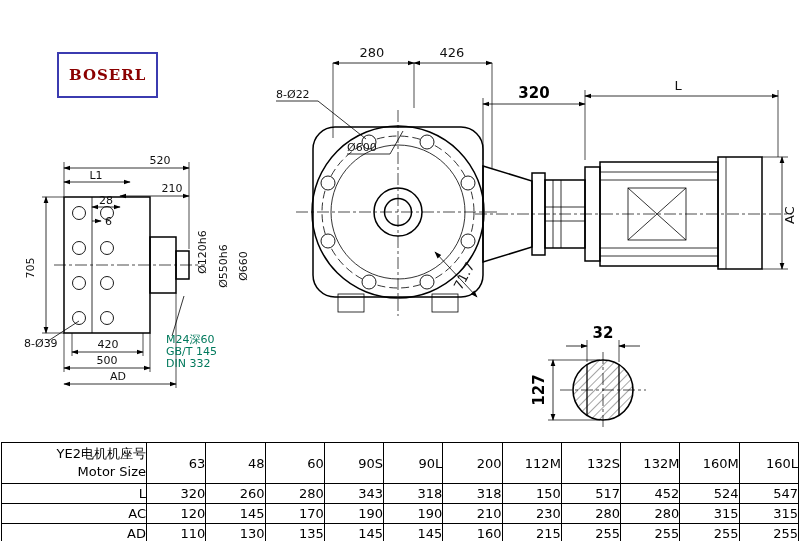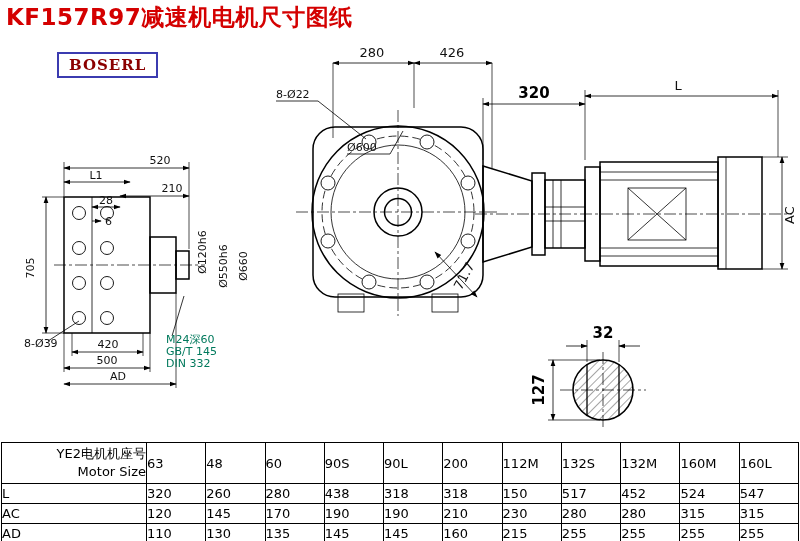--- a/index.html
+++ b/index.html
@@ -2,49 +2,48 @@
 <html><head>
 <meta charset="utf-8">
 <style>
   html,body{margin:0;padding:0;background:#fff;}
   .page{position:relative;width:800px;height:541px;background:#fff;overflow:hidden;
         font-family:"DejaVu Sans",sans-serif;}
   .title{position:absolute;left:6px;top:2px;font-size:23px;font-weight:bold;
          color:#d40000;letter-spacing:0.5px;}
   .logo{position:absolute;left:57px;top:52px;border:2px solid #3b3bb0;
         color:#8b0000;font-family:"DejaVu Serif",serif;font-weight:bold;
-        font-size:15px;padding:2px 10px;letter-spacing:1px;background:#fff;}
+        font-size:15px;padding:12px 10px;letter-spacing:1px;background:#fff;}
   .drawing{position:absolute;left:0;top:0;width:800px;height:440px;}
 
   
   .ol{fill:none;stroke:#000;stroke-width:1.5;}
   .tl{fill:none;stroke:#000;stroke-width:0.8;}
   .hole{fill:#fff;stroke:#000;stroke-width:0.9;}
   .cl{fill:none;stroke:#000;stroke-width:0.7;stroke-dasharray:12 3 3 3;}
   .dim{fill:none;stroke:#000;stroke-width:0.8;}
   .ext{fill:none;stroke:#000;stroke-width:0.7;}
   text.d{font:11px "DejaVu Sans",sans-serif;fill:#111;}
   text.db{font:bold 15px "DejaVu Sans",sans-serif;fill:#000;}
   text.g{font:11px "DejaVu Sans",sans-serif;fill:#00795c;}
   .mid{text-anchor:middle;}
 
   
   .size-table{position:absolute;left:1px;top:442px;border-collapse:collapse;
               table-layout:fixed;width:798px;font-size:13px;color:#000;}
-  .size-table th,.size-table td{border:1px solid #000;text-align:left;
+  .size-table th,.size-table td{border:1px solid #000;text-align:right;
               padding:0;height:19px;font-weight:normal;overflow:hidden;}
   .size-table th{height:40px;}
   .size-table .rowhead{width:138px;text-align:right;padding-left:6px;line-height:1.35;}
 </style>
 </head>
 <body>
 
 <div class="page">
 
-  <div class="title">KF157R97减速机电机尺寸图纸</div>
   <div class="logo">BOSERL</div>
 
   <svg class="drawing" viewBox="0 0 800 440">
     <defs>
       <marker id="arw" viewBox="0 0 10 10" refX="9" refY="5" markerWidth="9" markerHeight="9" orient="auto-start-reverse">
           <path d="M0,1.5 L10,5 L0,8.5 z" fill="#000"></path>
         </marker>
       <pattern id="hatch" width="6" height="6" patternUnits="userSpaceOnUse" patternTransform="rotate(45)">
         <line x1="0" y1="0" x2="0" y2="6" stroke="#000" stroke-width="0.7"></line>
       </pattern>
@@ -221,21 +220,21 @@
           <th>160M</th>
           <th>160L</th>
         </tr>
       </thead>
     <tbody id="table-body">
         <tr>
           <td>L</td>
           <td>320</td>
           <td>260</td>
           <td>280</td>
-          <td>438</td>
+          <td>343</td>
           <td>318</td>
           <td>318</td>
           <td>150</td>
           <td>517</td>
           <td>452</td>
           <td>524</td>
           <td>547</td>
         </tr>
         <tr>
           <td>AC</td>

